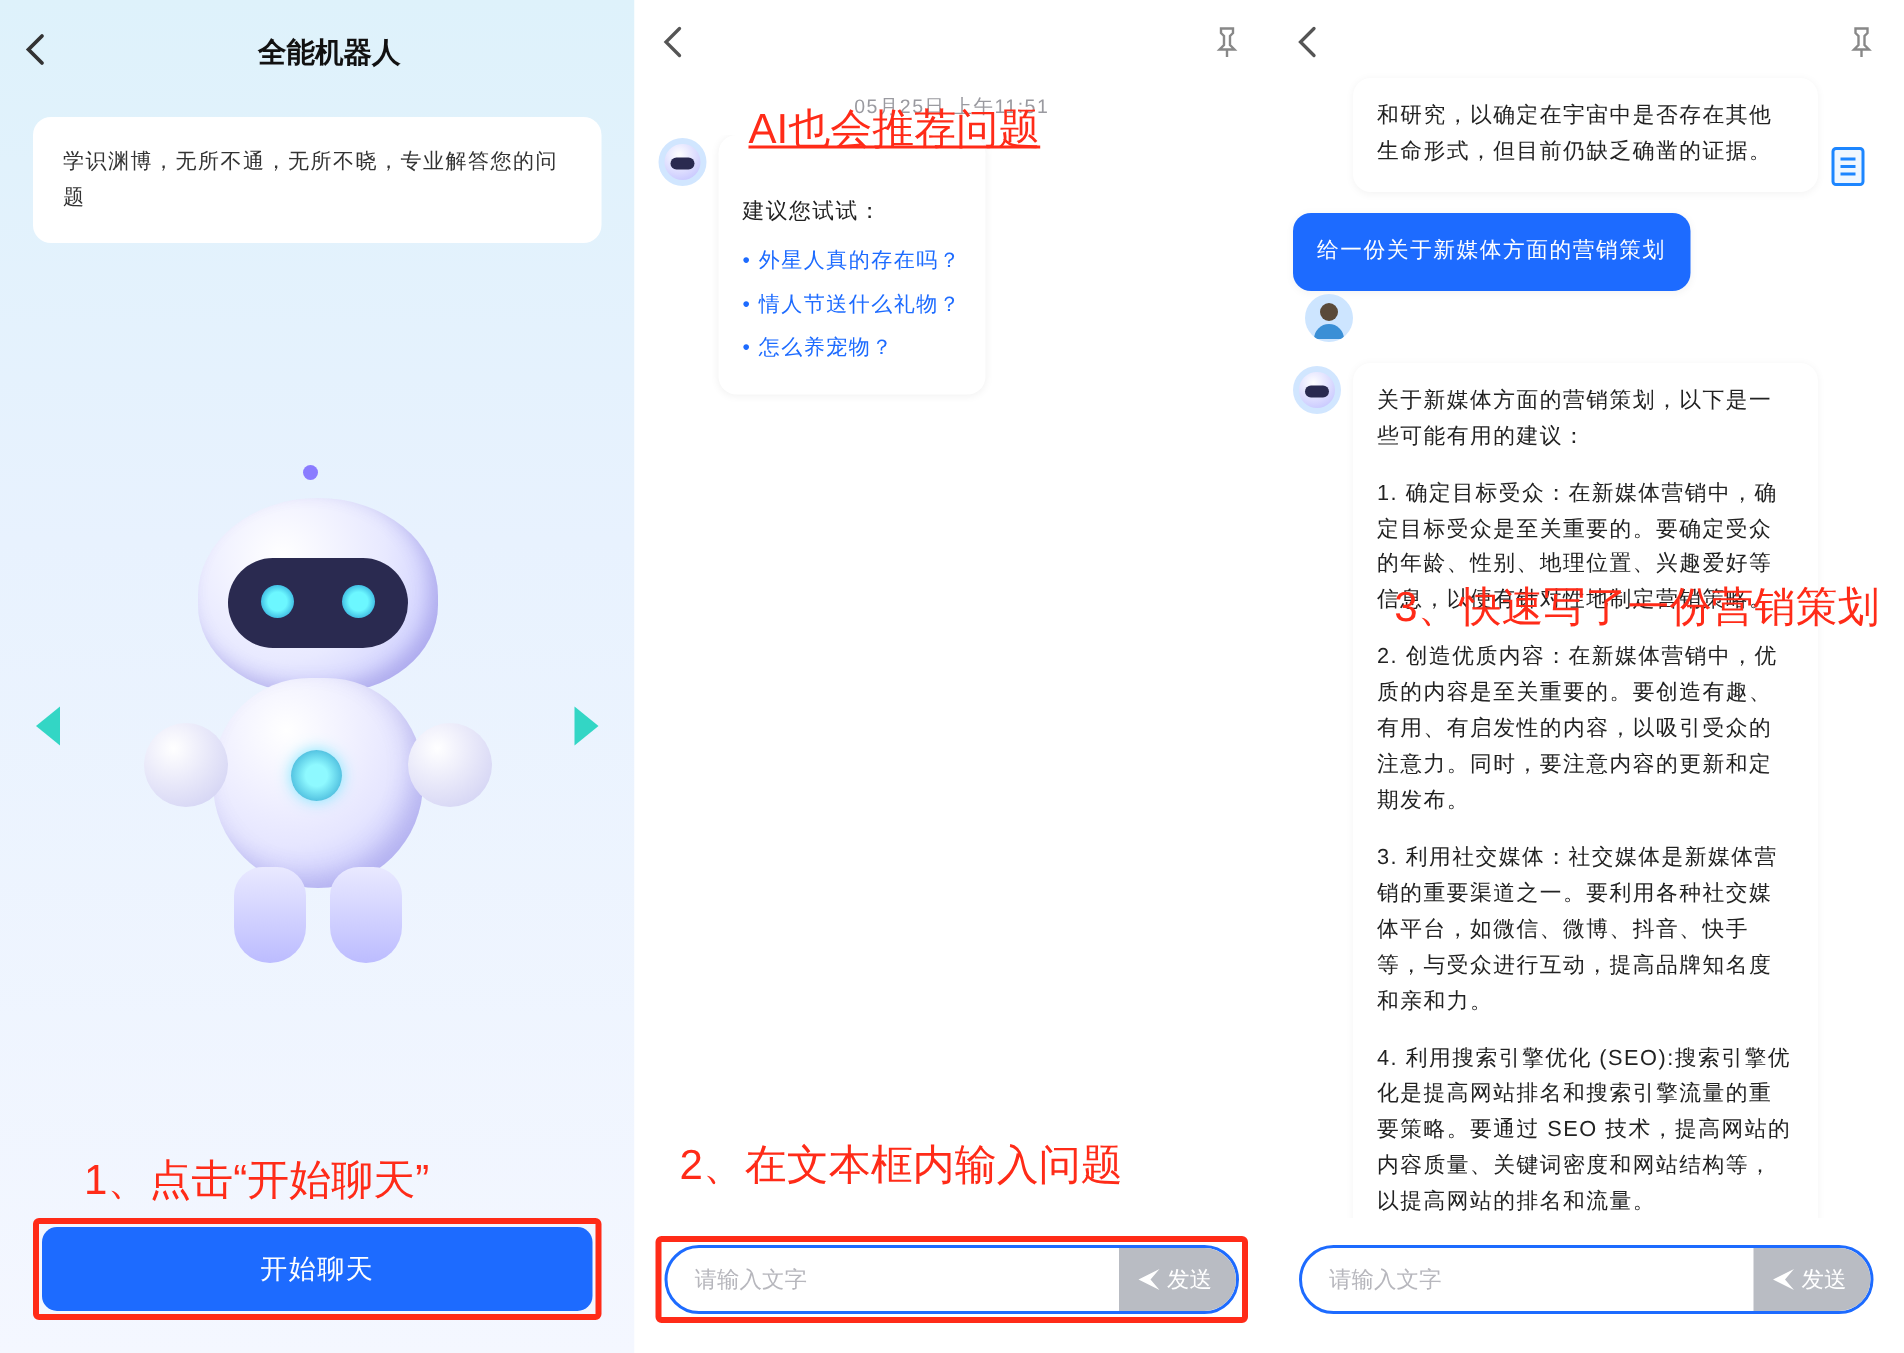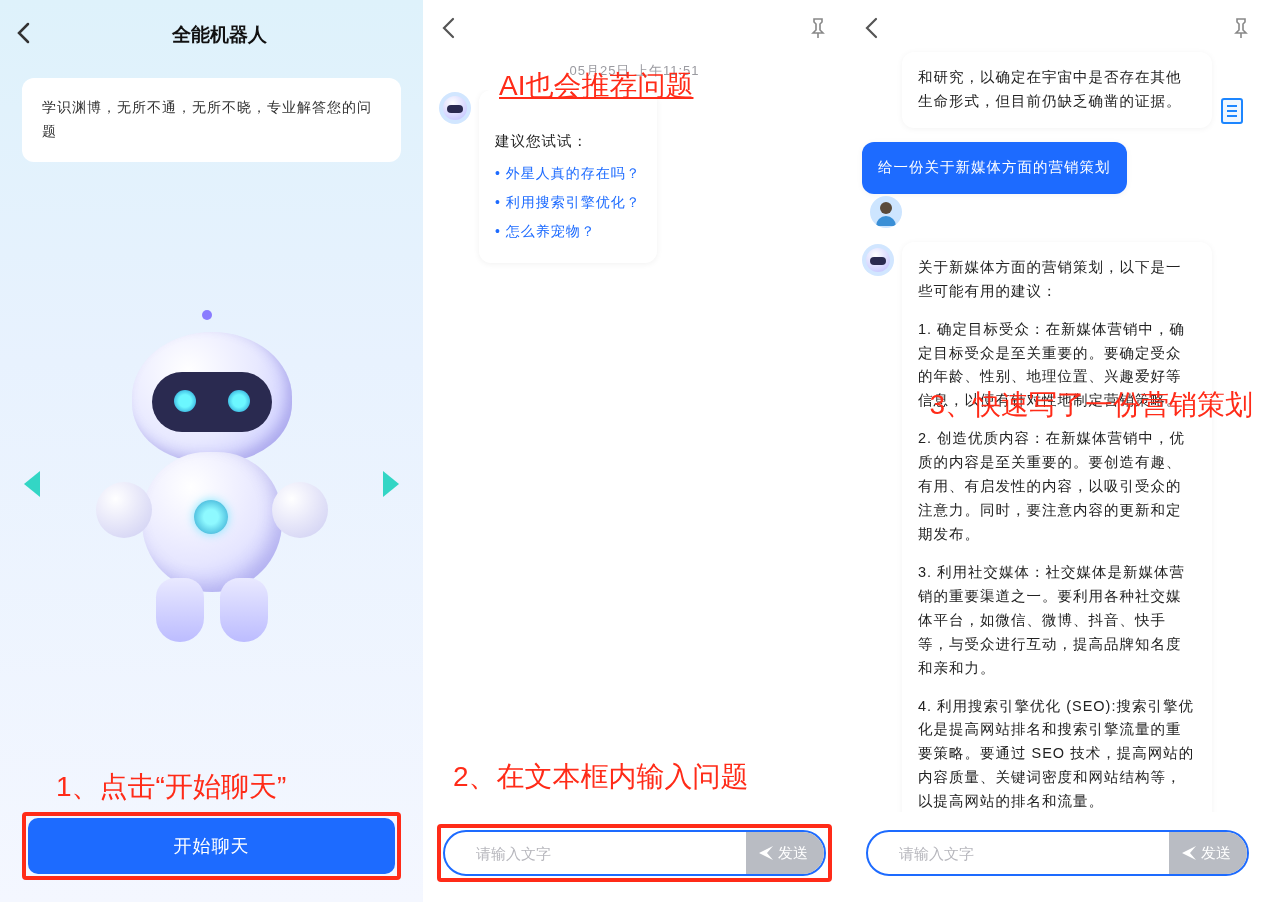--- a/index.html
+++ b/index.html
@@ -265,21 +265,21 @@
     border: 2px solid #1d6bff;
     border-radius: 26px;
     height: 46px;
     overflow: hidden;
     background: #fff;
   }
   .input-bar input {
     flex: 1;
     border: none;
     outline: none;
-    padding: 0 31px;
+    padding: 0 18px;
     font-size: 15px;
     color: #555;
     background: transparent;
   }
   .input-bar input::placeholder { color: #b7b7bd; }
   .send-btn {
     background: #b9bcc3;
     color: #fff;
     height: 100%;
     display: flex;
@@ -350,21 +350,21 @@
     </span>
   </div>
   <div class="timestamp">05月25日  上午11:51</div>
   <div class="annotation ann-top">AI也会推荐问题</div>
   <div class="messages">
     <div class="msg-row">
       <div class="avatar bot"></div>
       <div class="bubble">
         <div class="subhead">建议您试试：</div>
         <div class="suggest-item">外星人真的存在吗？</div>
-        <div class="suggest-item">利用搜索引擎优化？</div>
+        <div class="suggest-item">情人节送什么礼物？</div>
         <div class="suggest-item">怎么养宠物？</div>
       </div>
     </div>
   </div>
   <div class="annotation ann2">2、在文本框内输入问题</div>
   <div class="input-wrap">
     <div class="input-outline">
       <div class="input-bar">
         <input type="text" placeholder="请输入文字" style="">
         <div class="send-btn">

